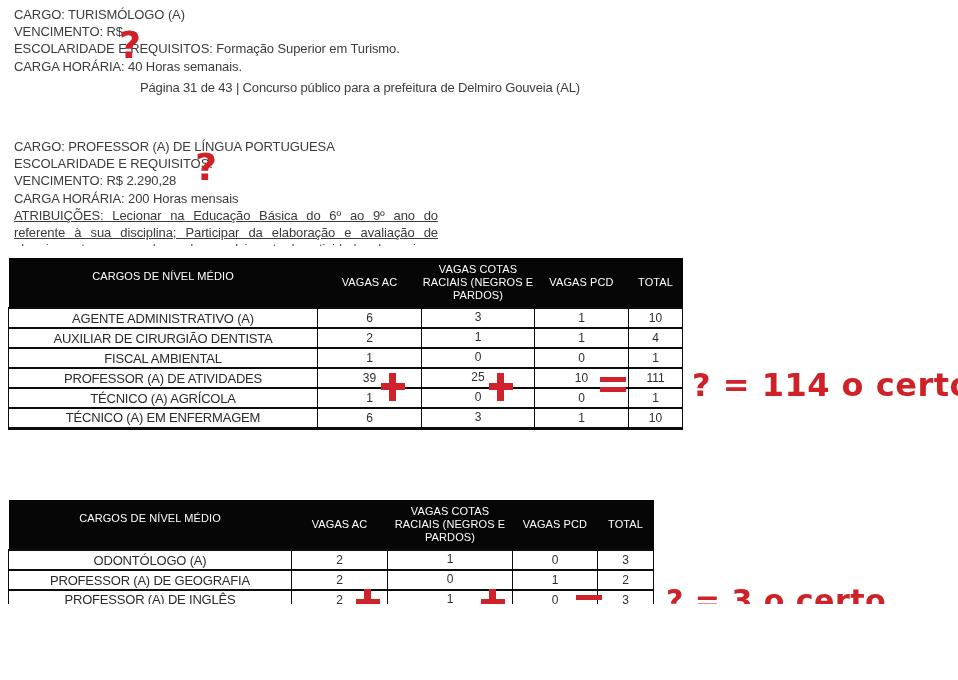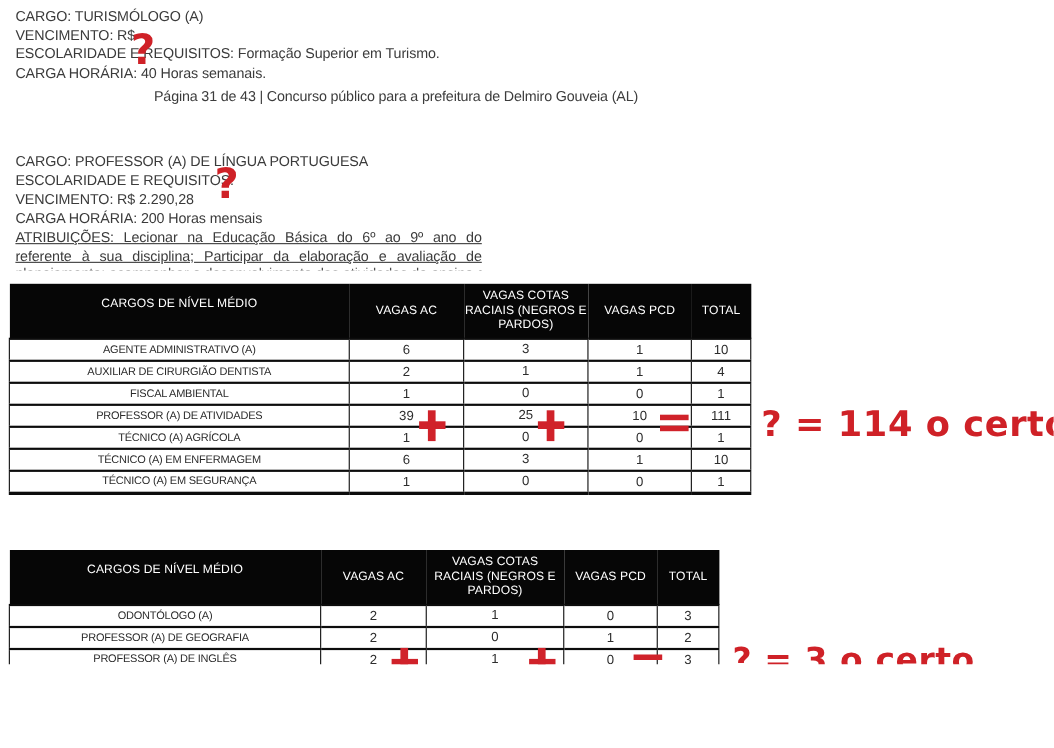--- a/index.html
+++ b/index.html
@@ -69,21 +69,21 @@
     border: 1px solid #0c0c0c;
     border-top: 2px solid #0c0c0c;
     height: 20px;
     text-align: center;
     vertical-align: middle;
     font-size: 12px;
     color: #2d2d2d;
     overflow: hidden;
     white-space: nowrap;
   }
-  table.vtable td.label-cell { font-size: 10px; letter-spacing: -0.2px; color: #2a2a2a; }
+  table.vtable td.label-cell { font-size: 13px; letter-spacing: -0.2px; color: #2a2a2a; }
   table.vtable td.cotas-cell { vertical-align: top; line-height: 15px; padding-top: 1px; }
   table.vtable tbody tr:last-child td { border-bottom: 3px solid #0c0c0c; }
   
   .red-q {
     position: absolute;
     font-family: "DejaVu Sans", sans-serif;
     font-weight: bold;
     font-size: 38px;
     line-height: 38px;
     color: #cf2127;
@@ -204,27 +204,20 @@
             <td>0</td>
             <td>1</td>
           </tr>
           <tr>
             <td class="label-cell">TÉCNICO (A) EM ENFERMAGEM</td>
             <td>6</td>
             <td class="cotas-cell">3</td>
             <td>1</td>
             <td>10</td>
           </tr>
-          <tr>
-            <td class="label-cell">TÉCNICO (A) EM SEGURANÇA</td>
-            <td>1</td>
-            <td class="cotas-cell">0</td>
-            <td>0</td>
-            <td>1</td>
-          </tr>
         </tbody>
       </table>
     </div>
   <div class="tablewrap t2">
       <table class="vtable">
         <colgroup>
           <col style="width: 283px;">
           <col style="width: 96px;">
           <col style="width: 125px;">
           <col style="width: 85px;">

